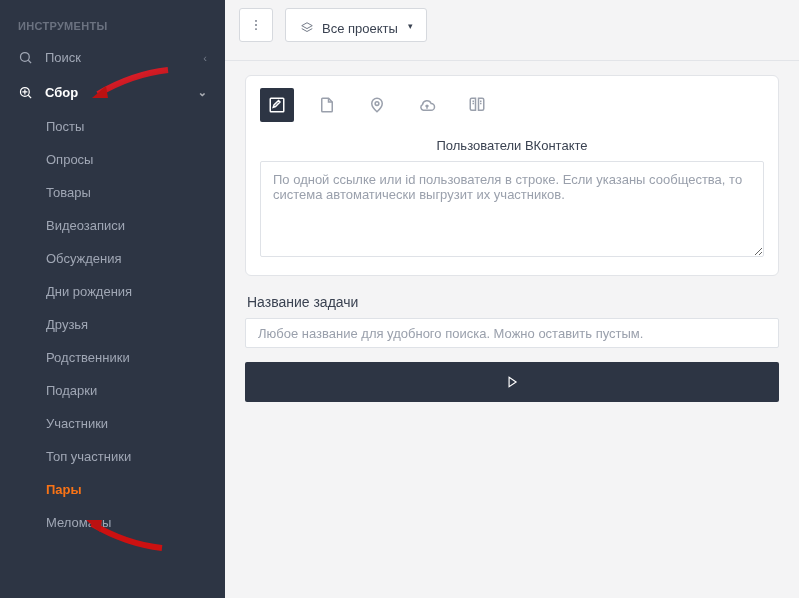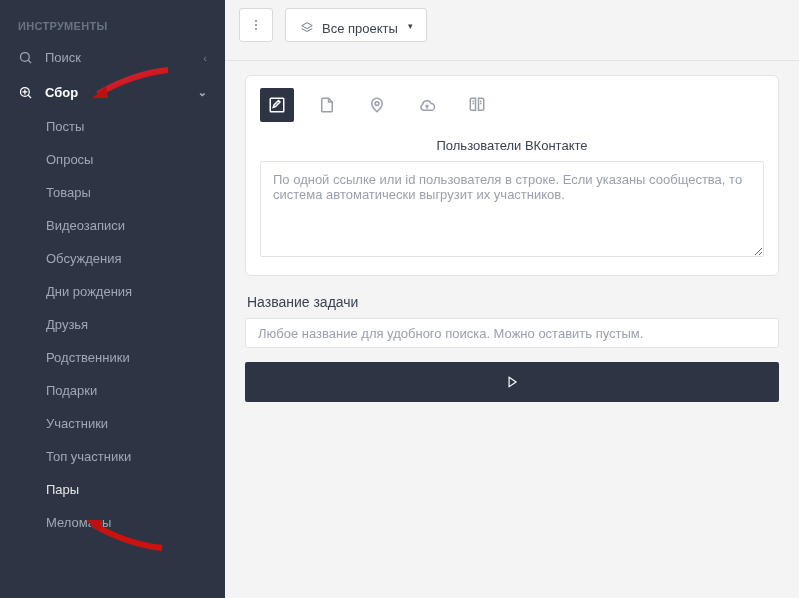--- a/index.html
+++ b/index.html
@@ -19,21 +19,21 @@
 .side-top {
   display: flex; align-items: center; padding: 10px 18px;
   cursor: pointer; color: #a0a7b5; gap: 12px;
 }
 .side-top.active { color: #fff; font-weight: 600; }
 .side-top .chev { margin-left: auto; font-size: 11px; opacity: .6; }
 .side-top svg { width: 15px; height: 15px; flex-shrink: 0; }
 .sub-item {
   padding: 9px 18px 9px 46px; cursor: pointer; color: #a0a7b5;
 }
-.sub-item.active { color: #e5e5e5; font-weight: 400; }
+.sub-item.active { color: #f97316; font-weight: 700; }
 .main { flex: 1; display: flex; flex-direction: column; padding: 0; }
 .topbar {
   display: flex; align-items: center; gap: 12px;
   padding: 8px 14px 18px; border-bottom: 1px solid #e2e4e8;
 }
 .ibtn {
   width: 34px; height: 34px; border: 1px solid #d6d9de; border-radius: 3px;
   background: #fff; display: flex; align-items: center; justify-content: center;
   cursor: pointer;
 }

